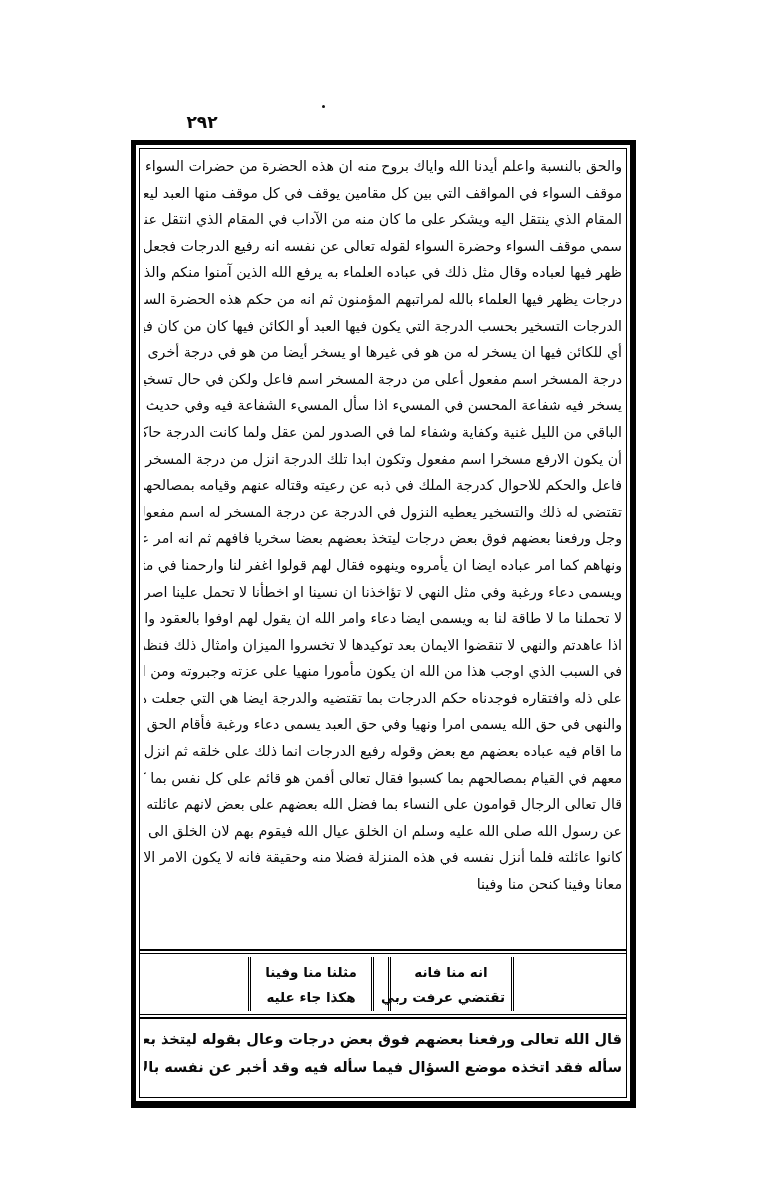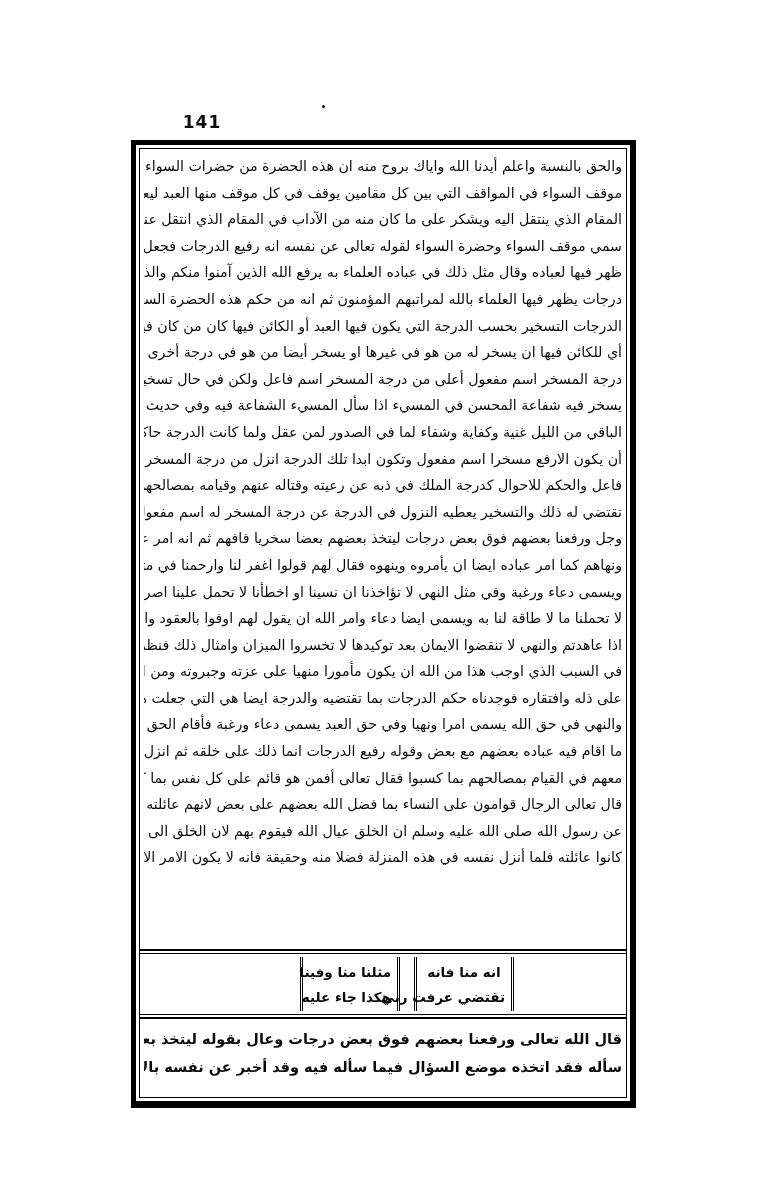--- a/index.html
+++ b/index.html
@@ -99,21 +99,21 @@
     .verse-box {
       position: absolute;
       top: 6px;
       bottom: 6px;
       left: 105px;
       width: 270px;
       display: flex;
       direction: rtl;
     }
     .hemistich-col {
-      width: 100px;
+      width: 126px;
       border-left: 3px double #000;
       border-right: 3px double #000;
       padding: 2px 6px;
       box-sizing: border-box;
       display: flex;
       flex-direction: column;
       justify-content: space-around;
       text-align: center;
       font-size: 13.5px;
       font-weight: bold;
@@ -132,21 +132,21 @@
     .bottom-text .line {
       font-size: 14.5px;
       font-weight: bold;
       height: 28px;
       line-height: 28px;
     }
   </style>
 </head>
 <body>
 
-<div class="page-number">141</div>
+<div class="page-number">٢٩٢</div>
 <div class="stray-dot"></div>
 
 <div class="frame">
   <div class="frame-inner"></div>
 
   <div class="main-text">
     <div class="line">والحق بالنسبة  واعلم أيدنا الله واياك بروح منه ان هذه الحضرة من حضرات السواء التي لها</div>
     <div class="line">موقف السواء في المواقف التي بين كل مقامين يوقف في كل موقف منها العبد ليعرف بآداب</div>
     <div class="line">المقام الذي ينتقل اليه ويشكر على ما كان منه من الآداب في المقام الذي انتقل عنه وانما</div>
     <div class="line">سمي موقف السواء وحضرة السواء لقوله تعالى عن نفسه انه رفيع الدرجات فجعل له درجات</div>
@@ -166,20 +166,21 @@
     <div class="line">لا تحملنا ما لا طاقة لنا به ويسمى ايضا دعاء وامر الله ان يقول لهم اوفوا بالعقود واوفوا بعهد الله</div>
     <div class="line">اذا عاهدتم والنهي لا تنقضوا الايمان بعد توكيدها لا تخسروا الميزان  وامثال ذلك فنظرنا</div>
     <div class="line">في السبب الذي اوجب هذا من الله ان يكون مأمورا منهيا على عزته وجبروته  ومن العبد</div>
     <div class="line">على ذله وافتقاره فوجدناه حكم الدرجات بما تقتضيه والدرجة ايضا هي التي جعلت هذا الامر</div>
     <div class="line">والنهي في حق الله يسمى امرا ونهيا وفي حق العبد يسمى دعاء ورغبة فأقام الحق نفسه بصورة</div>
     <div class="line">ما اقام فيه عباده بعضهم مع بعض  وقوله رفيع الدرجات انما ذلك على خلقه  ثم انزل نفسه</div>
     <div class="line">معهم في القيام بمصالحهم بما كسبوا  فقال تعالى أفمن هو قائم على كل نفس بما كسبت كما</div>
     <div class="line">قال تعالى الرجال قوامون على النساء بما فضل الله بعضهم على بعض لانهم عائلته  وقد ورد</div>
     <div class="line">عن رسول الله صلى الله عليه وسلم ان الخلق عيال الله فيقوم بهم لان الخلق الى الله عيلون ولهذا</div>
     <div class="line">كانوا عائلته فلما أنزل نفسه في هذه المنزلة فضلا منه وحقيقة فانه لا يكون الامر الا هكذا نبه انه</div>
+    <div class="line last">معانا وفينا كنحن منا وفينا</div>
   </div>
 
   <div class="verse-band">
     <div class="verse-box">
       <div class="hemistich-col">
         <div>انه منا فانه</div>
         <div>تقتضي عرفت ربي</div>
       </div>
       <div class="hemistich-gap"></div>
       <div class="hemistich-col">

